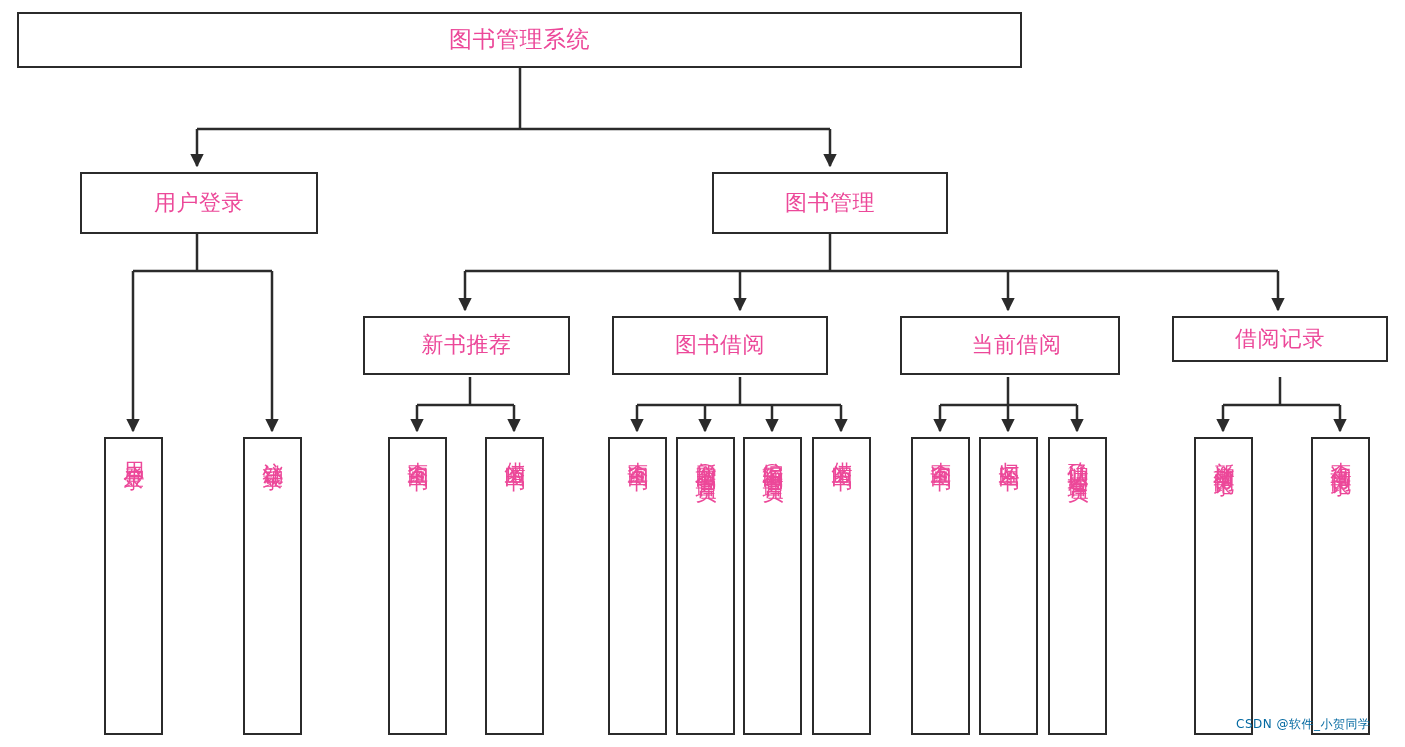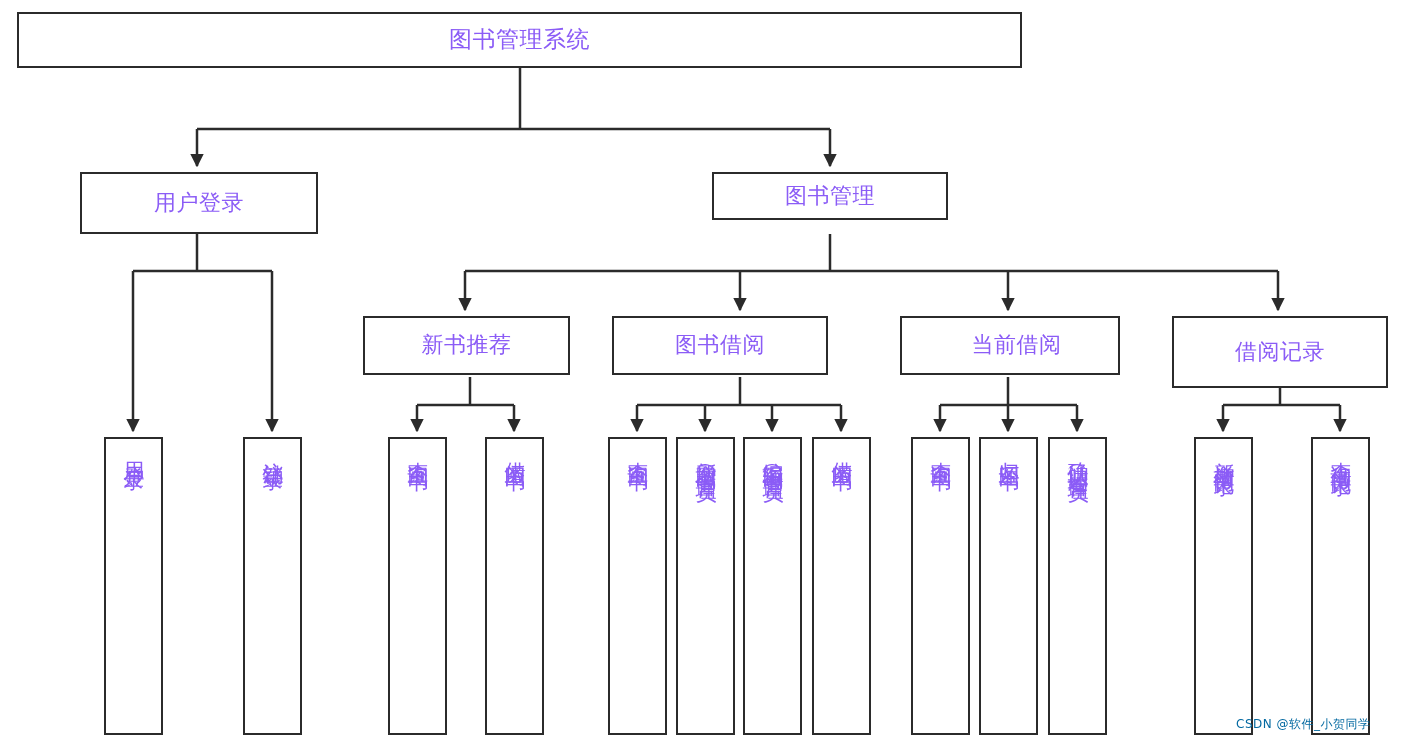--- a/index.html
+++ b/index.html
@@ -27,21 +27,21 @@
   }
   .node {
     position: absolute;
     box-sizing: border-box;
     background: #ffffff;
     border: 2.5px solid #2b2b2b;
     display: flex;
     align-items: center;
     justify-content: center;
     text-align: center;
-    color: #8b5cf6;
+    color: #ec4899;
     z-index: 2;
   }
   .node-label {
     display: block;
     line-height: 1.12;
     letter-spacing: 0.5px;
   }
   
   .node.level-root {
     font-size: 23px;
@@ -131,37 +131,37 @@
   </svg>
 
   <div class="node level-root" style="left:17px; top:12px; width:1005px; height:56px;">
     <span class="node-label">图书管理系统</span>
   </div>
 
   <div class="node level-mid" style="left:80px; top:172px; width:238px; height:62px;">
     <span class="node-label">用户登录</span>
   </div>
 
-  <div class="node level-mid" style="left:712px; top:172px; width:236px; height:48px;">
+  <div class="node level-mid" style="left:712px; top:172px; width:236px; height:62px;">
     <span class="node-label">图书管理</span>
   </div>
 
   <div class="node level-mid" style="left:363px; top:316px; width:207px; height:59px;">
     <span class="node-label">新书推荐</span>
   </div>
 
   <div class="node level-mid" style="left:612px; top:316px; width:216px; height:59px;">
     <span class="node-label">图书借阅</span>
   </div>
 
   <div class="node level-mid" style="left:900px; top:316px; width:220px; height:59px;padding-left:13px;">
     <span class="node-label">当前借阅</span>
   </div>
 
-  <div class="node level-mid" style="left:1172px; top:316px; width:216px; height:72px;text-align:center;">
+  <div class="node level-mid" style="left:1172px; top:316px; width:216px; height:46px;text-align:center;">
     <span class="node-label">借阅记录</span>
   </div>
 
   <div class="node level-leaf" style="left:104px; top:437px; width:59px; height:298px;">
     <span class="node-label">用户登录</span>
   </div>
 
   <div class="node level-leaf" style="left:243px; top:437px; width:59px; height:298px;">
     <span class="node-label">注销登录</span>
   </div>

